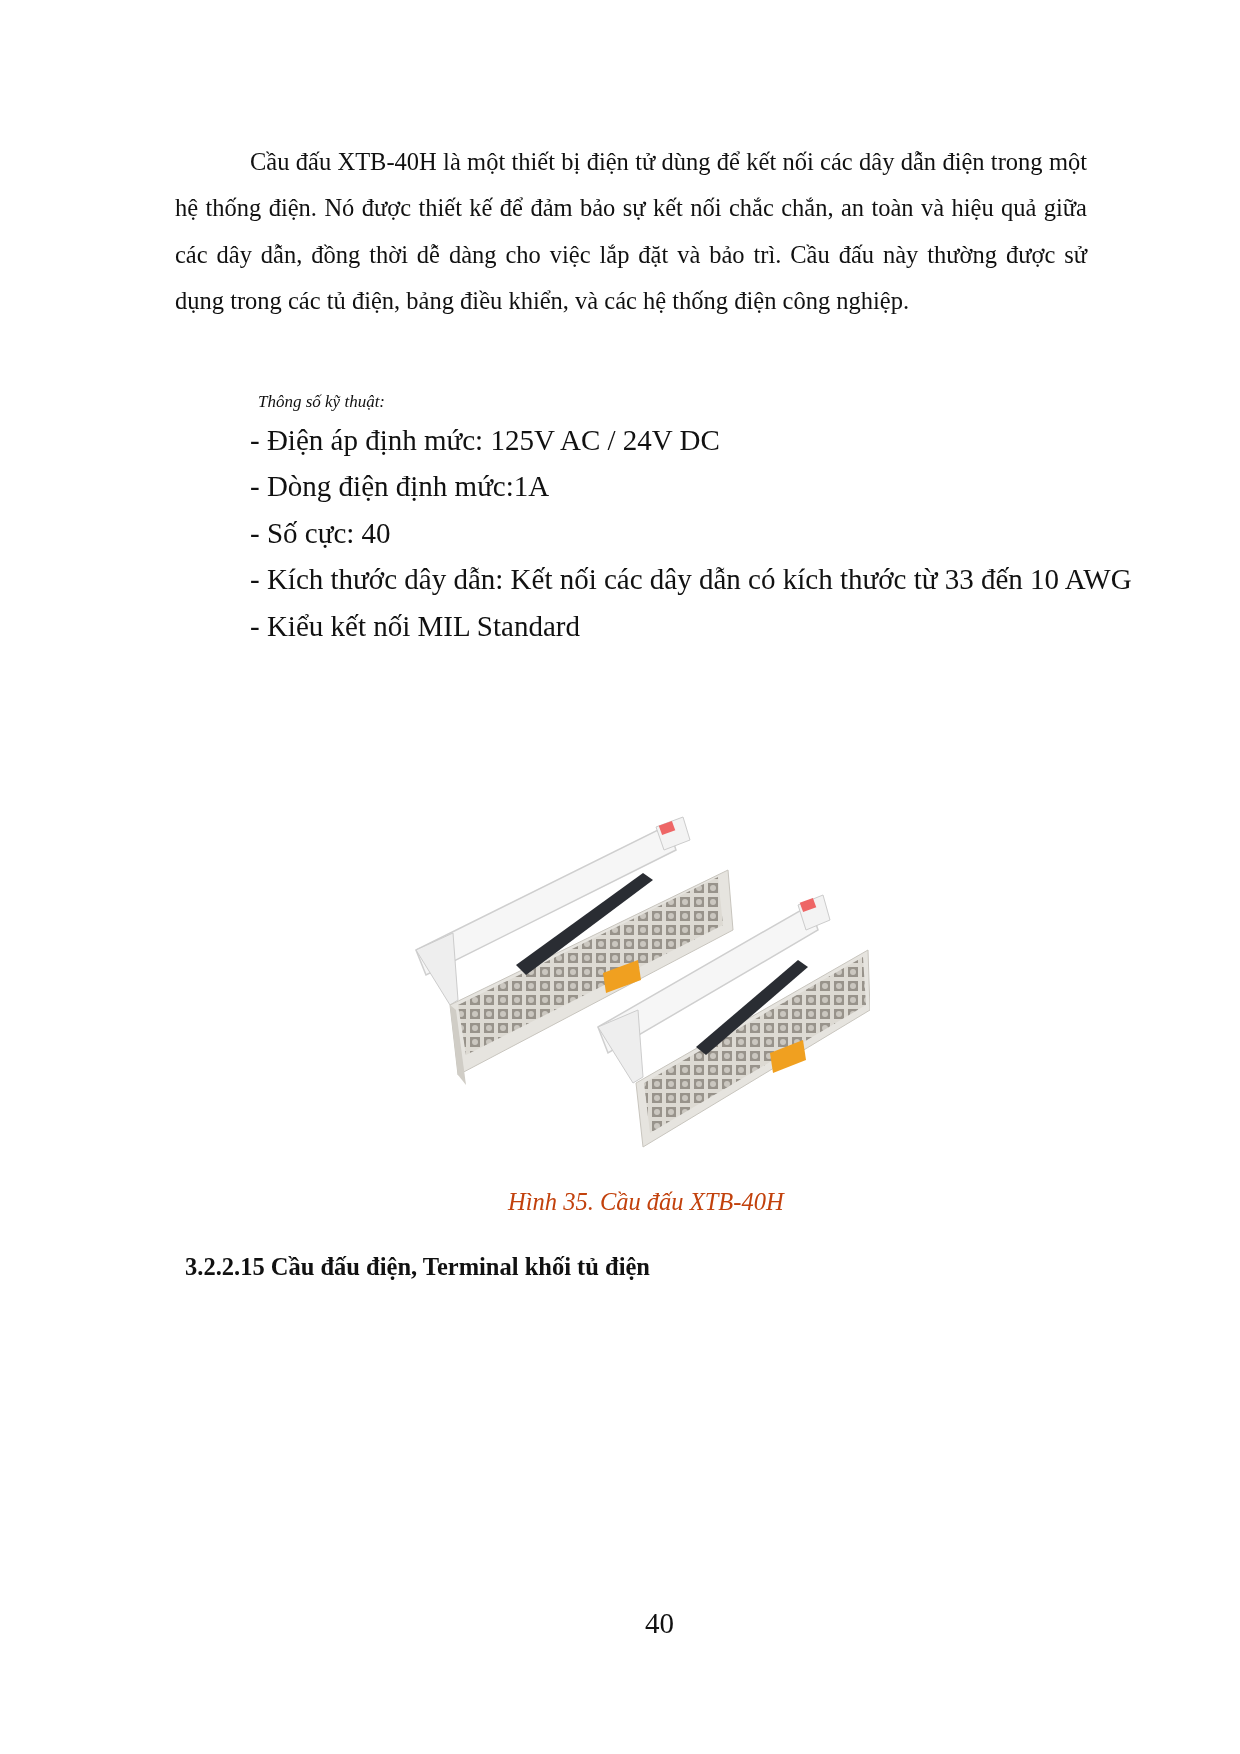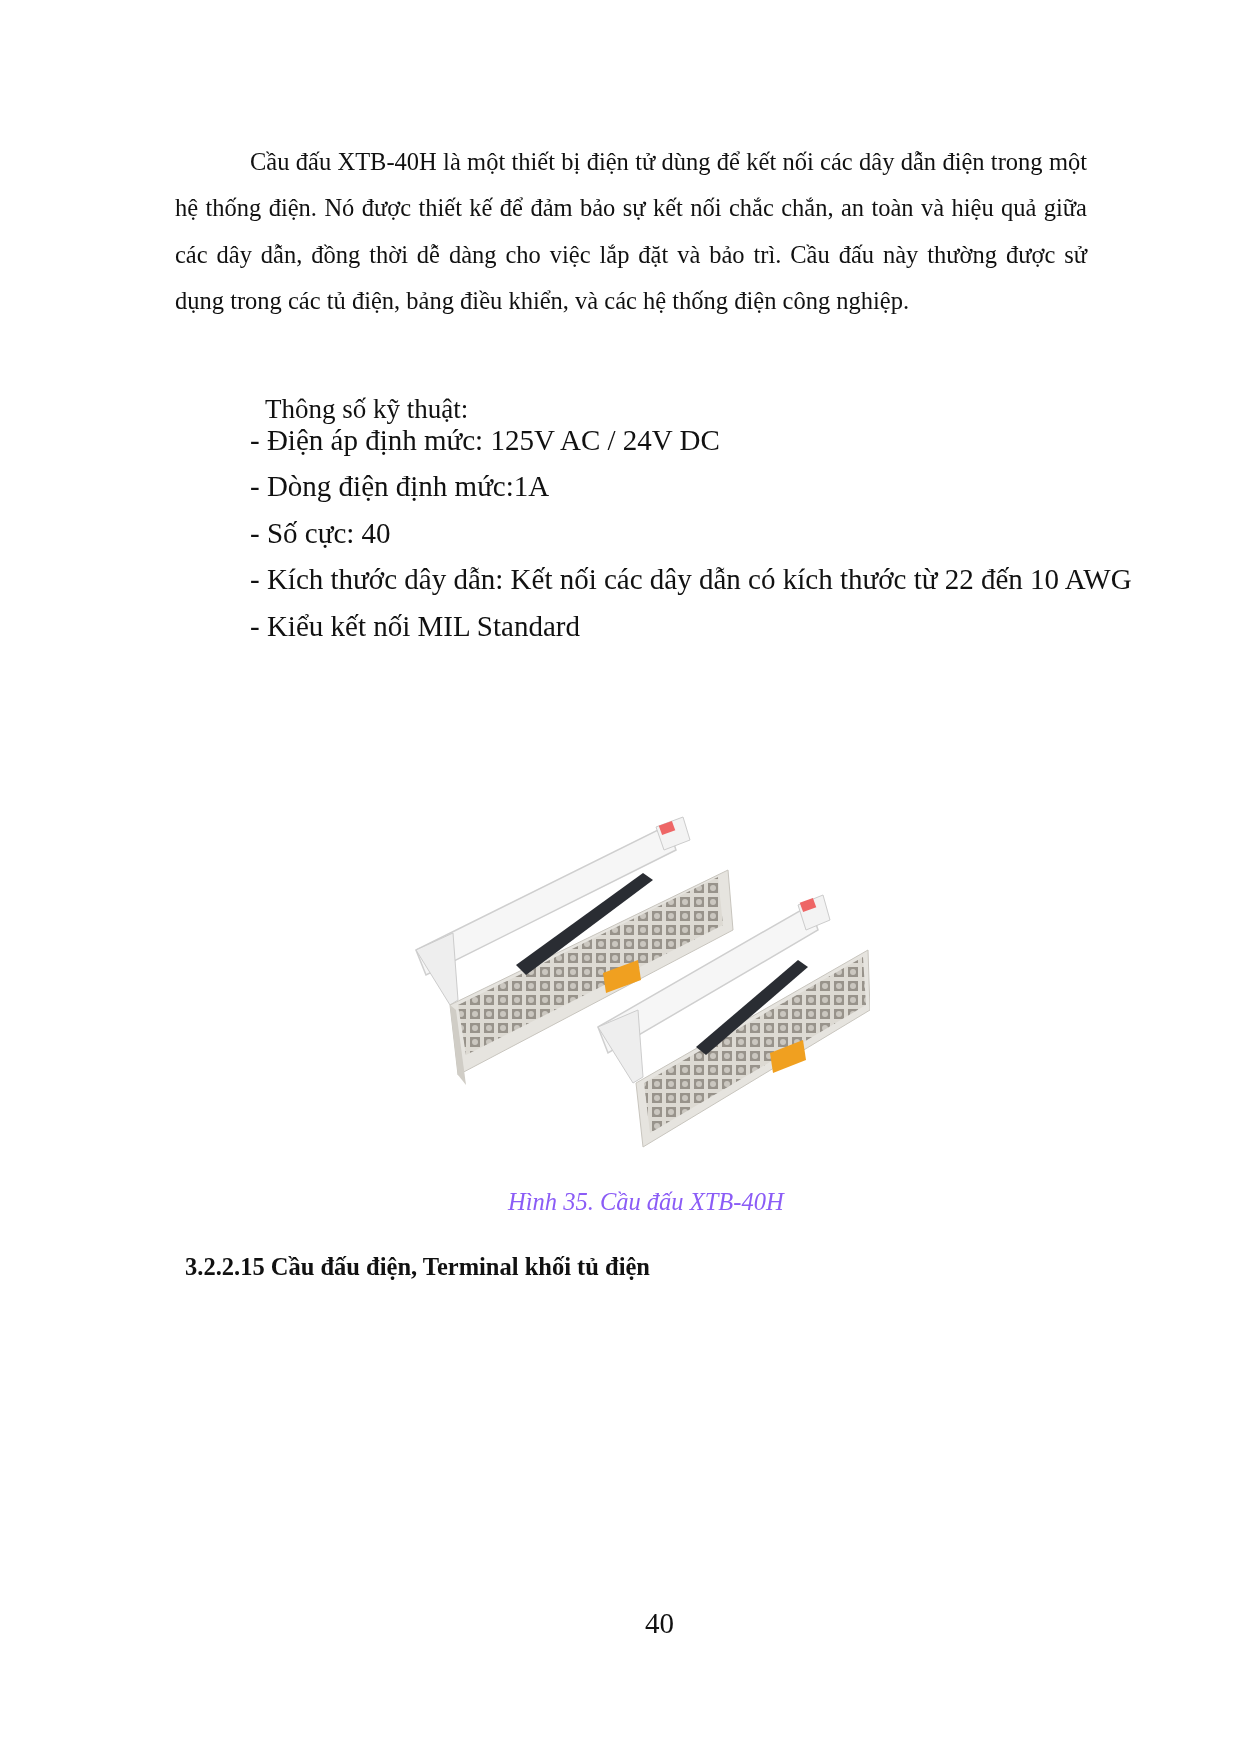--- a/index.html
+++ b/index.html
@@ -1,42 +1,42 @@
 <!DOCTYPE html>
 <html><head>
 <meta charset="utf-8">
 <style>
   html, body { margin: 0; padding: 0; background: #ffffff; }
   body { width: 1240px; height: 1754px; position: relative; overflow: hidden;
          font-family: "Liberation Serif", "DejaVu Serif", serif; color: #111111; }
   .page { position: absolute; left: 0; top: 0; width: 1240px; height: 1754px; }
   .p { position: absolute; left: 175px; width: 912px; font-size: 24.5px; line-height: 46.4px; margin: 0; }
   .para-intro { top: 139px; text-align: justify; text-indent: 75px; }
-  .specs-title { position: absolute; left: 250px; top: 371px; font-size: 27px; line-height: 46.4px; margin: 15px; }
+  .specs-title { position: absolute; left: 250px; top: 371px; font-size: 17px; line-height: 46.4px; margin: 8px; font-style: italic; }
   .spec-list { position: absolute; left: 250px; top: 417px; margin: 0; padding: 0; list-style: none; }
   .spec-list li { font-size: 29px; line-height: 46.4px; white-space: nowrap; }
   .figure { position: absolute; left: 398px; top: 755px; width: 472px; height: 400px; }
-  .caption { position: absolute; left: 508px; top: 1188px; font-size: 24.5px; font-style: italic; color: #8b5cf6; white-space: nowrap; }
+  .caption { position: absolute; left: 508px; top: 1188px; font-size: 24.5px; font-style: italic; color: #c2410c; white-space: nowrap; }
   .heading { position: absolute; left: 175px; top: 1243px; font-size: 24.5px; font-weight: bold; white-space: nowrap; margin: 10px; }
   .page-number { position: absolute; left: 645px; top: 1607px; font-size: 29px; }
 </style>
 </head>
 <body>
 
 <div class="page">
 
   <p class="p para-intro">Cầu đấu XTB-40H là một thiết bị điện tử dùng để kết nối các dây dẫn điện trong một hệ thống điện. Nó được thiết kế để đảm bảo sự kết nối chắc chắn, an toàn và hiệu quả giữa các dây dẫn, đồng thời dễ dàng cho việc lắp đặt và bảo trì. Cầu đấu này thường được sử dụng trong các tủ điện, bảng điều khiển, và các hệ thống điện công nghiệp.</p>
 
   <p class="specs-title">Thông số kỹ thuật:</p>
 
   <ul class="spec-list">
     <li>- Điện áp định mức: 125V AC / 24V DC</li>
     <li>- Dòng điện định mức:1A</li>
     <li>- Số cực: 40</li>
-    <li>- Kích thước dây dẫn: Kết nối các dây dẫn có kích thước từ 22 đến 10 AWG</li>
+    <li>- Kích thước dây dẫn: Kết nối các dây dẫn có kích thước từ 33 đến 10 AWG</li>
     <li>- Kiểu kết nối MIL Standard</li>
   </ul>
 
   <div class="figure">
     <svg width="472" height="400" viewBox="0 0 472 400" xmlns="http://www.w3.org/2000/svg">
       <defs>
         <pattern id="screws" width="14" height="14" patternUnits="userSpaceOnUse">
           <rect width="14" height="14" fill="#dcd9d2"></rect>
           <rect x="2" y="2" width="10" height="10" fill="#8f8a82"></rect>
           <circle cx="7" cy="7" r="3" fill="#c8c4bc"></circle>

